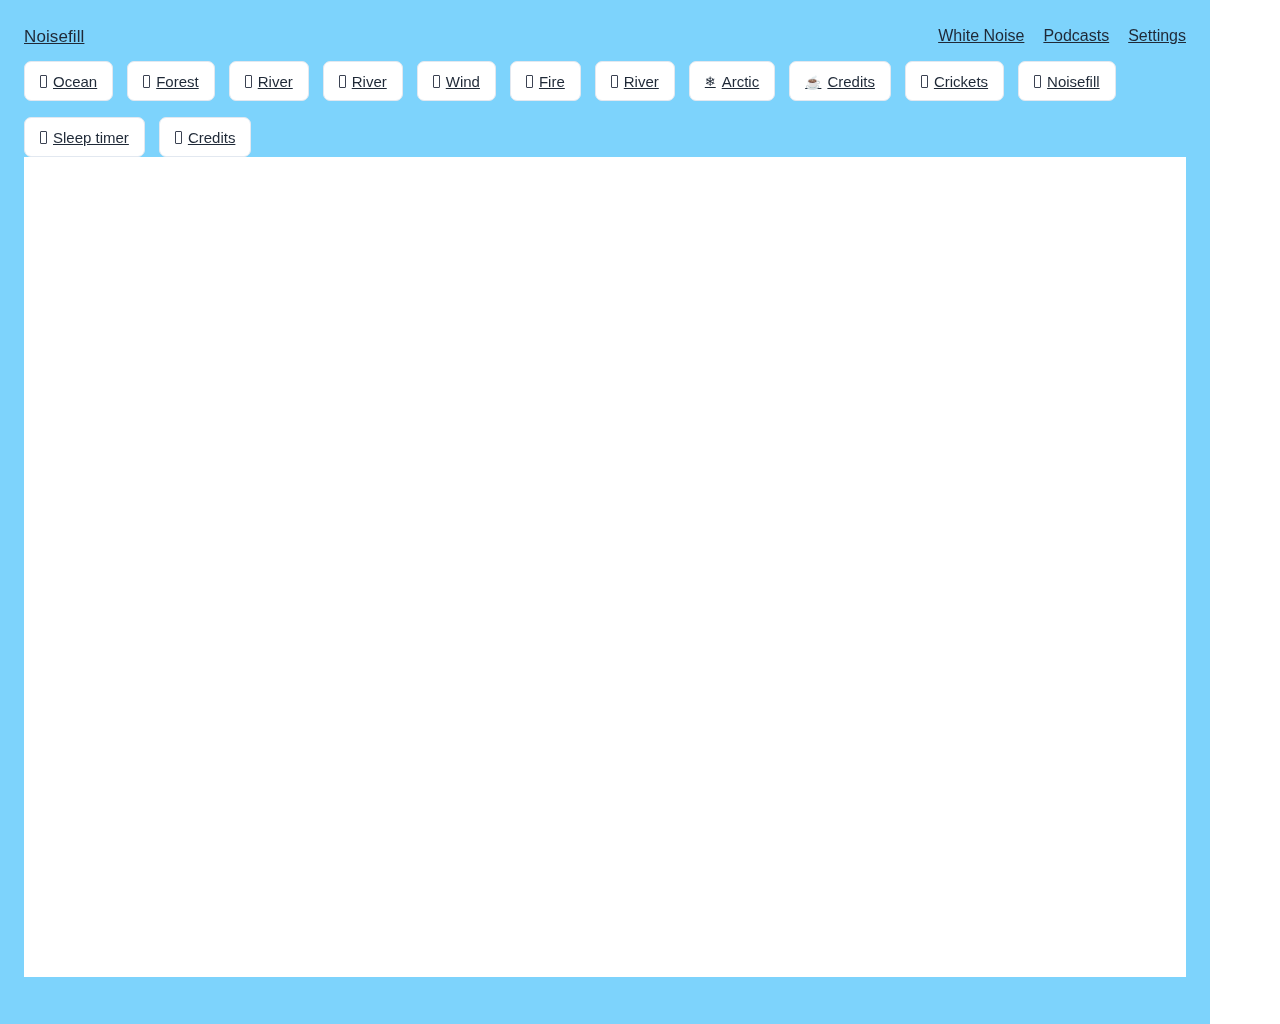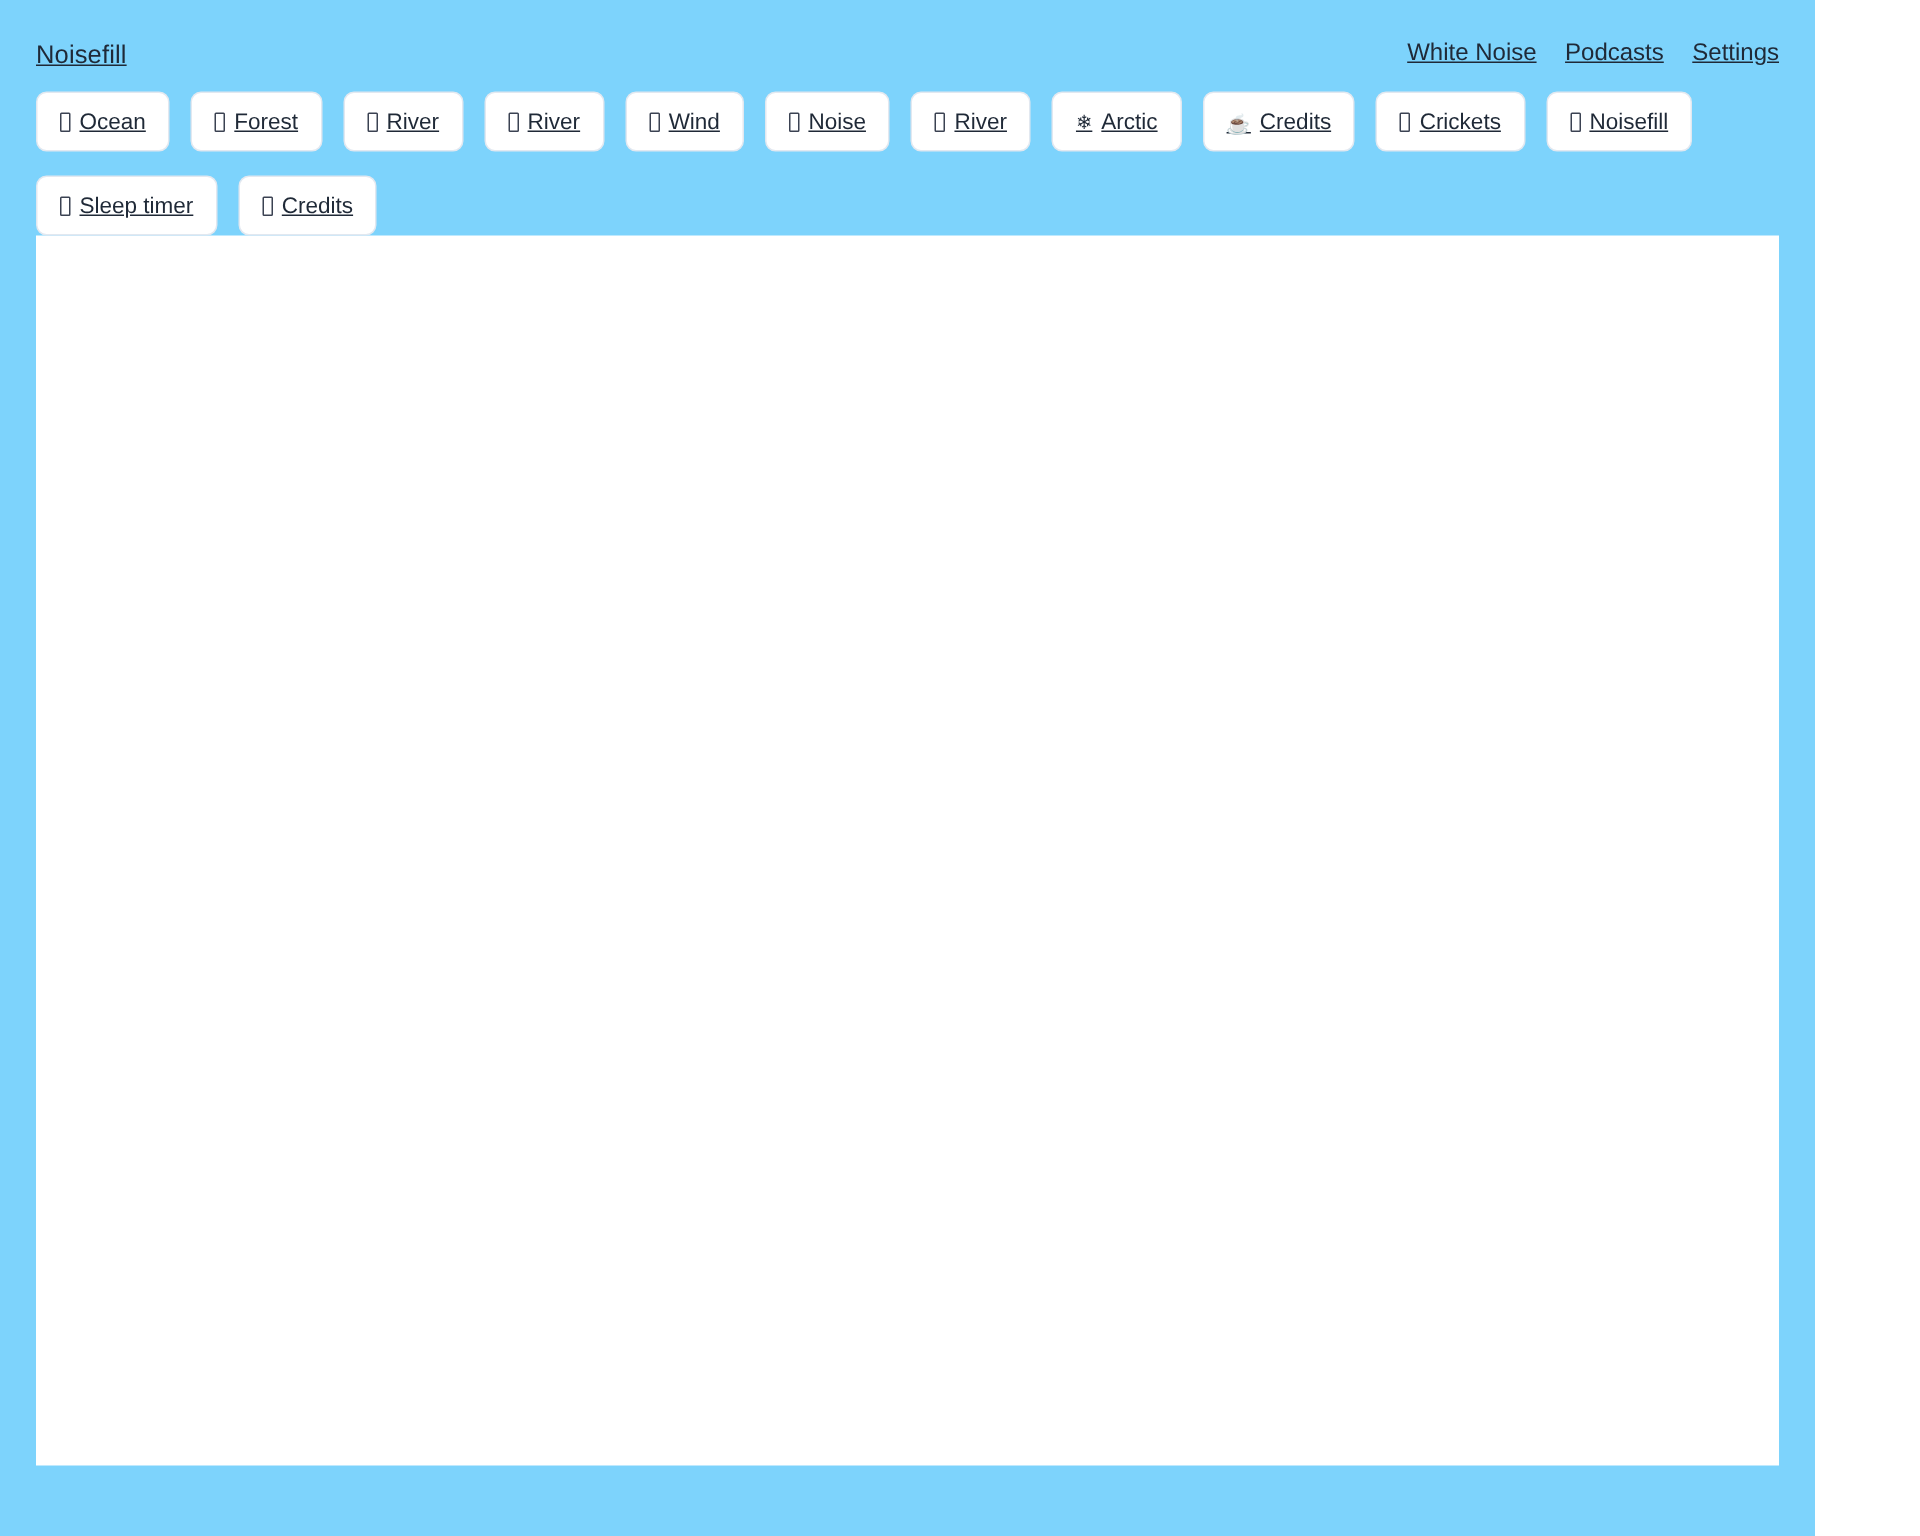--- a/index.html
+++ b/index.html
@@ -141,21 +141,21 @@
       <button class="preset-btn">
         <span class="preset-icon tofu"></span>
         <span class="preset-label">River</span>
       </button>
       <button class="preset-btn">
         <span class="preset-icon tofu"></span>
         <span class="preset-label">Wind</span>
       </button>
       <button class="preset-btn">
         <span class="preset-icon tofu"></span>
-        <span class="preset-label">Noise</span>
+        <span class="preset-label">Fire</span>
       </button>
       <button class="preset-btn">
         <span class="preset-icon tofu"></span>
         <span class="preset-label">River</span>
       </button>
       <button class="preset-btn">
         <span class="preset-icon snowflake">❄</span>
         <span class="preset-label">Arctic</span>
       </button>
       <button class="preset-btn">

